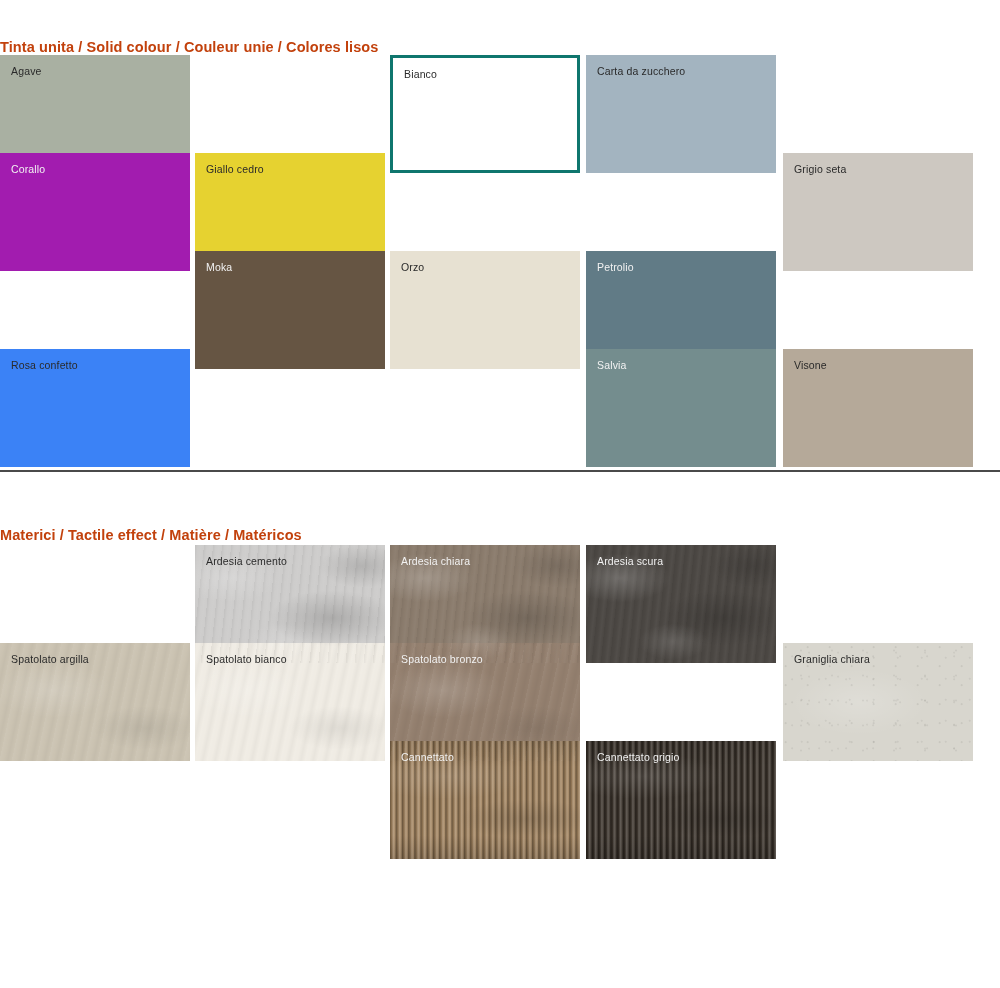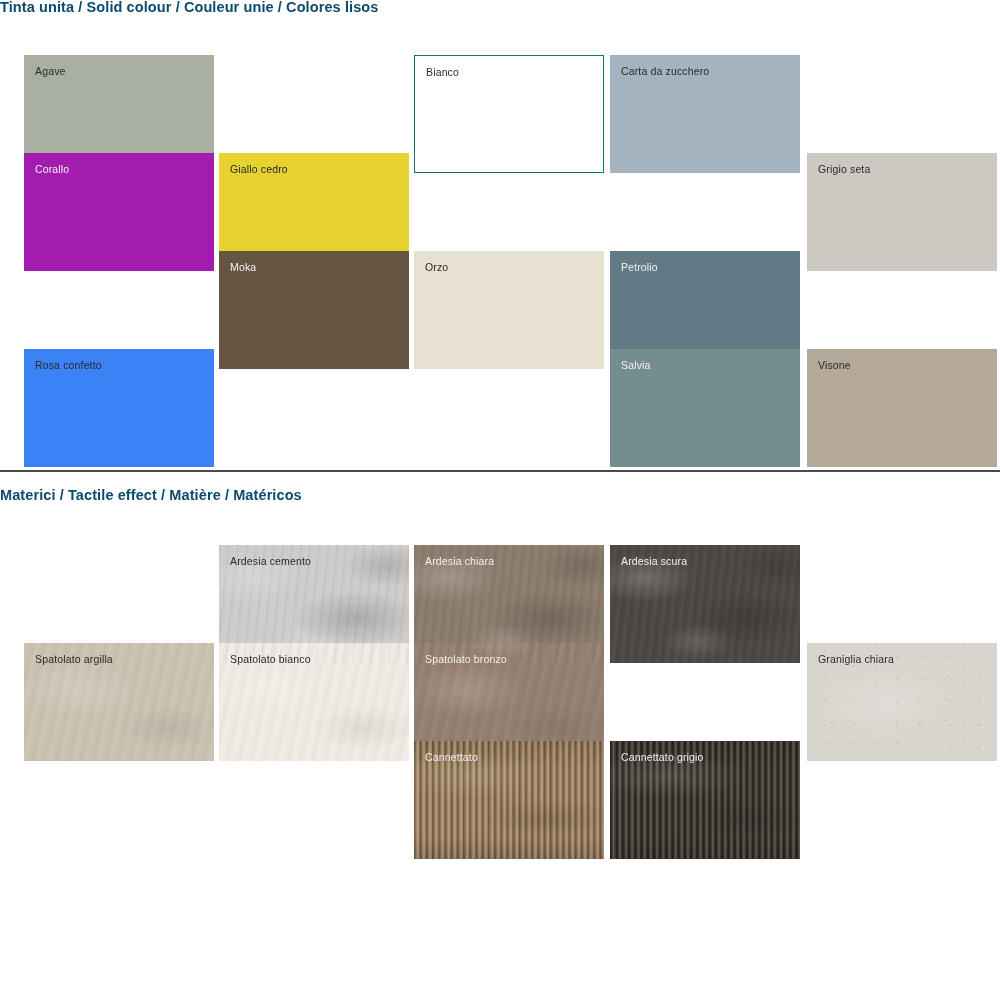--- a/index.html
+++ b/index.html
@@ -15,22 +15,23 @@
     font-family: "Liberation Sans", sans-serif;
     overflow: hidden;
   }
 
   .section-title {
     position: absolute;
     left: 0px;
     font-size: 14.5px;
     font-weight: 700;
     letter-spacing: 0.1px;
-    color: #0c4a6e;
+    color: #c2410c;
     white-space: nowrap;
+    margin-top: 40px;
   }
   #title-solid  { top: -1px; }
   #title-tactile { top: 487px; }
 
   .divider {
     position: absolute;
     left: 0px;
     top: 470px;
     width: 1000px;
     height: 2px;
@@ -49,21 +50,20 @@
     height: 98px;
     width: 1000px;
   }
 
   .cell {
     position: absolute;
     top: 0;
     width: 190px;
     height: 118px;
     box-sizing: border-box;
-    margin-left: 24px;
   }
   .cell.c0 { left: 0px; }
   .cell.c1 { left: 195px; }
   .cell.c2 { left: 390px; }
   .cell.c3 { left: 586px; }
   .cell.c4 { left: 783px; }
 
   .cell.empty { background: transparent; }
 
   .swatch {
@@ -80,21 +80,21 @@
     font-weight: 400;
     letter-spacing: 0.15px;
     line-height: 1.1;
     white-space: nowrap;
     z-index: 3;
   }
   .lbl-dark  { color: #2a2a2a; }
   .lbl-light { color: #f2f2f2; }
 
   .bordered {
-    border: 1px solid #0f766e;
+    border: 3px solid #0f766e;
   }
 
   
   .tex {
     position: absolute;
     inset: 0;
     z-index: 1;
     pointer-events: none;
   }
 

